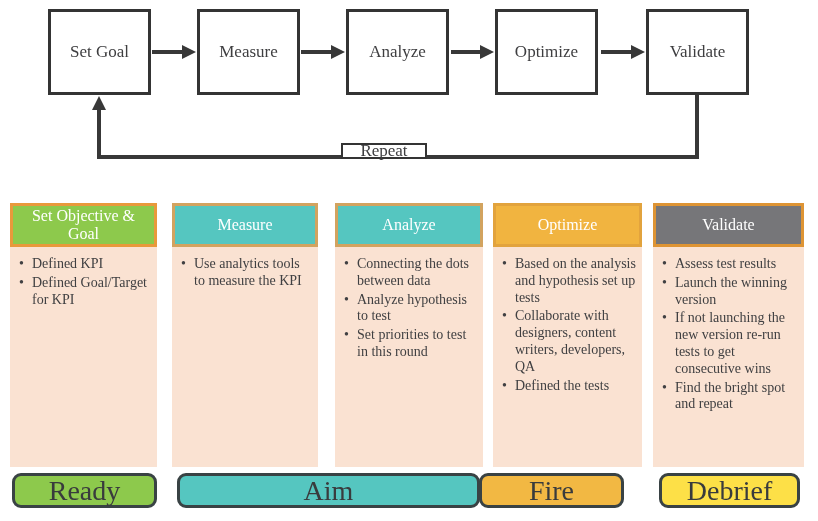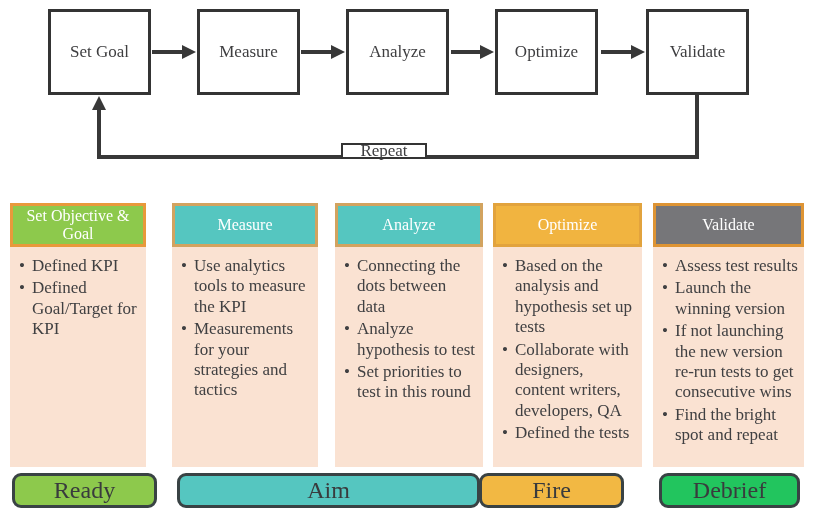--- a/index.html
+++ b/index.html
@@ -52,21 +52,21 @@
     color: #3e3e40;
     z-index: 3;
   }
 
   
   .col {
     position: absolute;
     top: 203px;
     z-index: 2;
   }
-  .col.c0 { left: 10px;  width: 136px; }
+  .col.c0 { left: 10px;  width: 147px; }
   .col.c1 { left: 172px; width: 146px; }
   .col.c2 { left: 335px; width: 148px; }
   .col.c3 { left: 493px; width: 149px; }
   .col.c4 { left: 653px; width: 151px; }
 
   .col-header {
     box-sizing: border-box;
     height: 44px;
     border: 3px solid #d9a050;
     display: flex;
@@ -91,21 +91,21 @@
     padding: 9px 6px 6px 9px;
   }
   .col-body ul {
     margin: 0;
     padding: 0;
     list-style: none;
   }
   .col-body li {
     position: relative;
     padding-left: 13px;
-    font-size: 17px;
+    font-size: 14px;
     line-height: 1.2;
     color: #404042;
     margin-bottom: 2px;
   }
   .col-body li::before {
     content: "\2022";
     position: absolute;
     left: 0;
     top: 0;
   }
@@ -114,21 +114,21 @@
   .phase {
     position: absolute;
     top: 473px;
     height: 35px;
     box-sizing: border-box;
     border: 3px solid #394244;
     border-radius: 9px;
     display: flex;
     align-items: center;
     justify-content: center;
-    font-size: 24px;
+    font-size: 28px;
     color: #393b3d;
     z-index: 2;
   }
   .phase.ph0 { left: 12px;  width: 145px; }
   .phase.ph1 { left: 177px; width: 303px; }
   .phase.ph2 { left: 479px; width: 145px; }
   .phase.ph3 { left: 659px; width: 141px; }
 </style>
 </head>
 <body>
@@ -184,21 +184,20 @@
     </div>
   </div>
 
   <div class="col c1">
     <div class="col-header" style="background-color: rgb(85, 198, 192);">
       <span>Measure</span>
     </div>
     <div class="col-body">
       <ul>
         <li>Use analytics tools to measure the KPI</li>
-        <li>Measurements for your strategies and tactics</li>
       </ul>
     </div>
   </div>
 
   <div class="col c2">
     <div class="col-header" style="background-color: rgb(85, 198, 192);">
       <span>Analyze</span>
     </div>
     <div class="col-body">
       <ul>
@@ -238,17 +237,17 @@
 
   <div class="phase ph0" style="background-color: rgb(141, 201, 76);">
       <span>Ready</span>
     </div>
   <div class="phase ph1" style="background-color: rgb(85, 198, 192); text-align: center;">
       <span>Aim</span>
     </div>
   <div class="phase ph2" style="background-color: rgb(242, 184, 67);">
       <span>Fire</span>
     </div>
-  <div class="phase ph3" style="background-color: #22c55e;">
+  <div class="phase ph3" style="background-color: #fde047;">
       <span>Debrief</span>
     </div>
 
 </div>
 
 </body></html>

